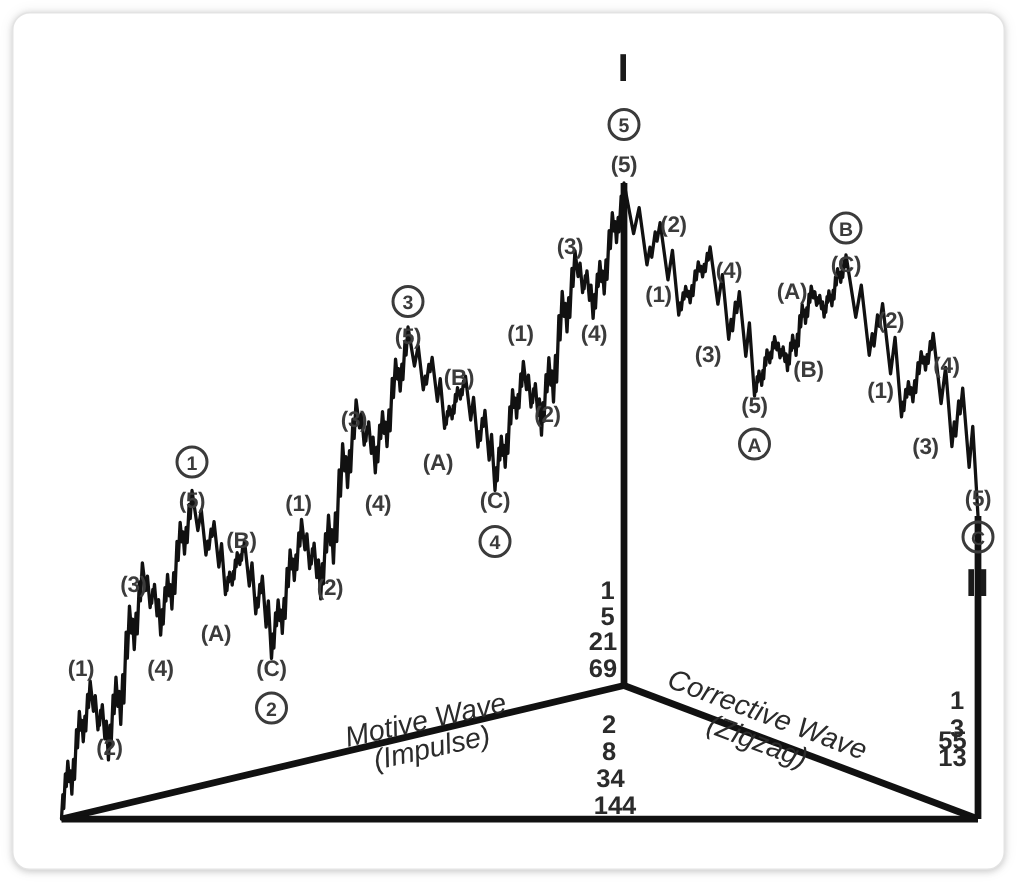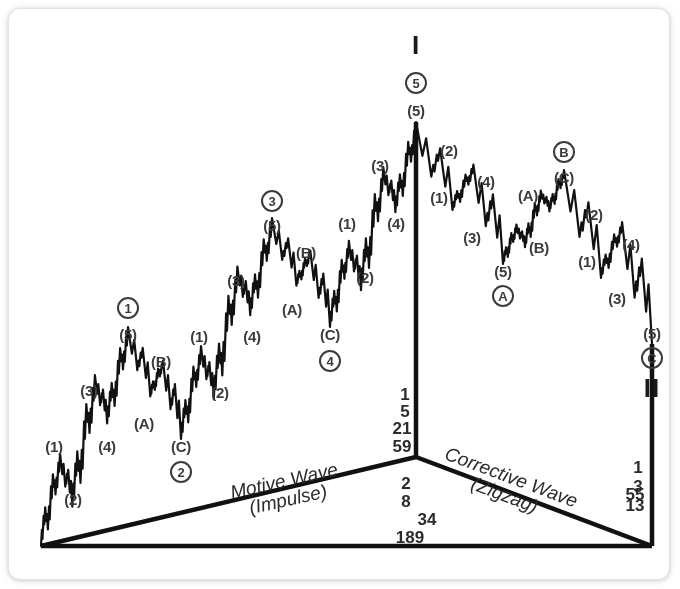--- a/index.html
+++ b/index.html
@@ -108,25 +108,25 @@
         <div class="lbl l-paren" style="left: 578px; top: 252px;">(1)</div>
         <div class="lbl l-paren" style="left: 585px; top: 205px;">(2)</div>
         <div class="lbl l-paren" style="left: 608px; top: 289px;">(3)</div>
         <div class="lbl l-paren" style="left: 622px; top: 235px;">(4)</div>
         <div class="lbl l-paren" style="left: 643px; top: 324px;">(5)</div>
         <div class="lbl l-circ" style="left: 643px; top: 349px;">C</div>
         <div class="lbl l-roman" style="left: 643px; top: 379px; text-align: center;">II</div>
         <div class="lbl l-fib" style="left: 396px; top: 385px;">1</div>
         <div class="lbl l-fib" style="left: 396px; top: 402px;">5</div>
         <div class="lbl l-fib" style="left: 393px; top: 419px;">21</div>
-        <div class="lbl l-fib" style="left: 393px; top: 437px;">59</div>
+        <div class="lbl l-fib" style="left: 393px; top: 437px;">69</div>
         <div class="lbl l-fib" style="left: 397px; top: 474px;">2</div>
         <div class="lbl l-fib" style="left: 397px; top: 492px;">8</div>
-        <div class="lbl l-fib" style="left: 398px; top: 510px; margin-left: 20px;">34</div>
-        <div class="lbl l-fib" style="left: 401px; top: 528px;">189</div>
+        <div class="lbl l-fib" style="left: 398px; top: 510px;">34</div>
+        <div class="lbl l-fib" style="left: 401px; top: 528px;">144</div>
         <div class="lbl l-fib" style="left: 629px; top: 458px;">1</div>
         <div class="lbl l-fib" style="left: 629px; top: 477px;">3</div>
         <div class="lbl l-fib" style="left: 626px; top: 496px;">13</div>
         <div class="lbl l-fib" style="left: 626px; top: 485px;">55</div>
       </div>
 
     <div class="lbl l-axis" style="left:277px;top:481px;transform:translate(-50%,-50%) rotate(-12.5deg);">
       <div>Motive Wave</div>
       <div>(Impulse)</div>
     </div>

